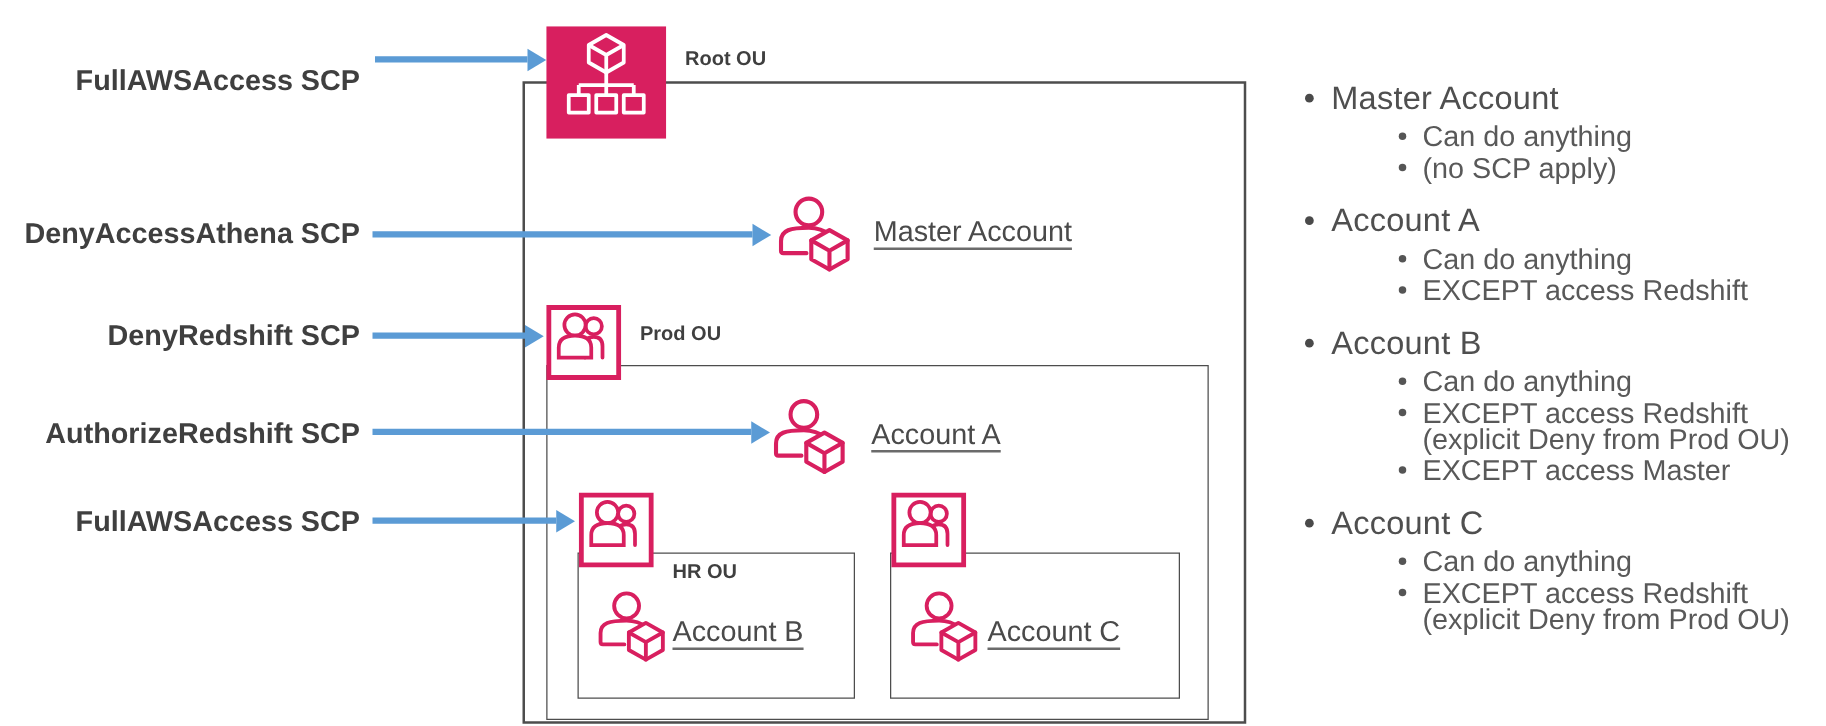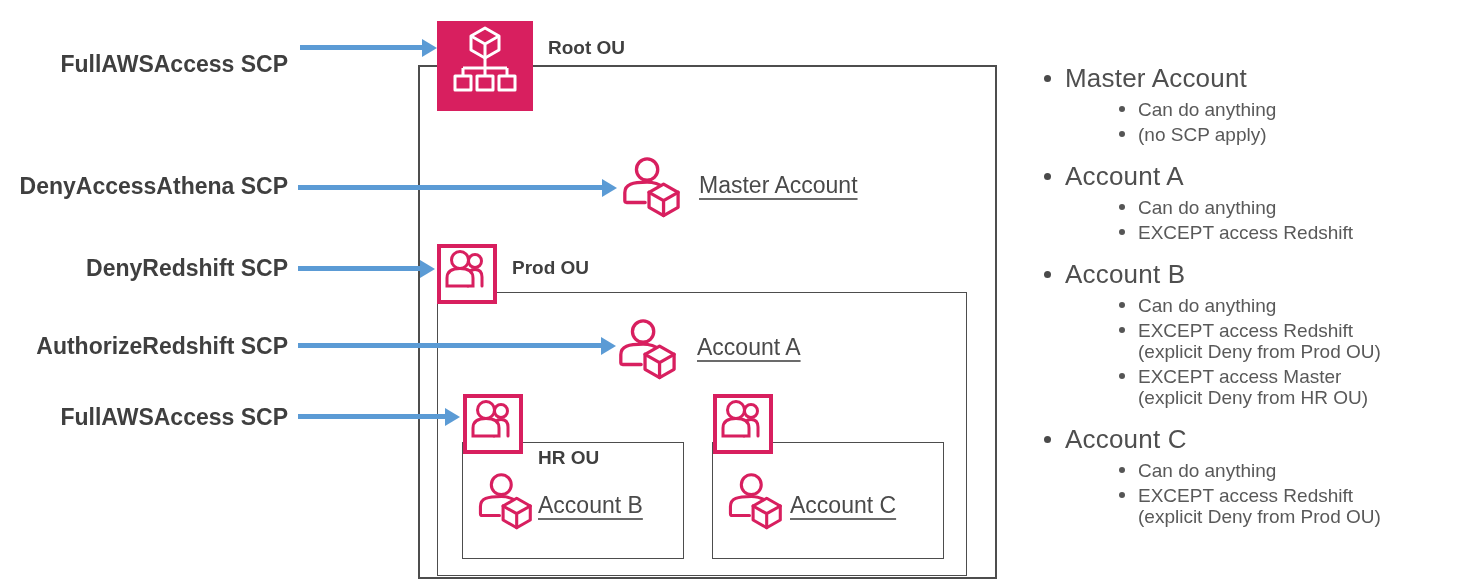--- a/index.html
+++ b/index.html
@@ -40,42 +40,42 @@
   .dicon{position:absolute;z-index:4;}
   .i-root{left:437px;top:21px;}
   .i-master{left:618px;top:156px;}
   .i-prod{left:437px;top:244px;}
   .i-acca{left:614px;top:318px;}
   .i-hr{left:463px;top:394px;}
   .i-fin{left:713px;top:394px;}
   .i-accb{left:474px;top:472px;}
   .i-accc{left:724px;top:472px;}
 
-  .ou-label{position:absolute;z-index:5;font-weight:700;font-size:19px;line-height:30px;
+  .ou-label{position:absolute;z-index:5;font-weight:700;font-size:16px;line-height:30px;
     color:var(--ink);white-space:nowrap;}
   .root-label{left:548px;top:33px;}
   .prod-label{left:512px;top:253px;text-align:right;}
   .hr-label{left:538px;top:407px;margin-top:36px;}
   .fin-label{left:788px;top:407px;}
 
   .acct-label{position:absolute;z-index:5;font-size:23px;line-height:30px;color:#4A4A4A;
     white-space:nowrap;text-decoration:underline;text-decoration-thickness:1.5px;
     text-underline-offset:5px;text-decoration-color:#6b6b6b;}
   .master-label{left:699px;top:170px;}
   .acca-label{left:697px;top:332px;}
   .accb-label{left:538px;top:490px;}
   .accc-label{left:790px;top:490px;}
 
   
   .notes{position:absolute;left:1040px;top:63px;width:415px;z-index:2;}
   .group{margin-bottom:16px;}
   .ntitle{position:relative;padding-left:25px;font-size:26px;line-height:30px;
     letter-spacing:.2px;color:var(--title-gray);margin-bottom:6px;}
   .tdot{position:absolute;left:4px;top:12px;width:7px;height:7px;border-radius:50%;background:#4a4a4a;}
-  .srow{position:relative;padding-left:98px;font-size:19px;line-height:21px;
+  .srow{position:relative;padding-left:98px;font-size:23px;line-height:21px;
     color:var(--gray);margin-bottom:4px;}
   .sdot{position:absolute;left:79px;top:7px;width:6px;height:6px;border-radius:50%;background:#555;}
   .snote{display:block;}
   .snote:empty{display:none;}
 </style>
 </head>
 <body>
 
 <div class="stage">
 
@@ -217,21 +217,21 @@
       <div class="srow">
         <span class="sdot"></span>
         <span class="stext"><span>Can do anything</span></span>
       </div>
       <div class="srow">
         <span class="sdot"></span>
         <span class="stext"><span>EXCEPT access Redshift</span><span class="snote">(explicit Deny from Prod OU)</span></span>
       </div>
       <div class="srow">
         <span class="sdot"></span>
-        <span class="stext"><span>EXCEPT access Master</span><span class="snote">(explicit Deny from HR OU)</span></span>
+        <span class="stext"><span>EXCEPT access Master</span></span>
       </div>
     </section>
 
     <section class="group">
       <div class="ntitle">
         <span class="tdot"></span>
         <span>Account C</span>
       </div>
       <div class="srow">
         <span class="sdot"></span>

